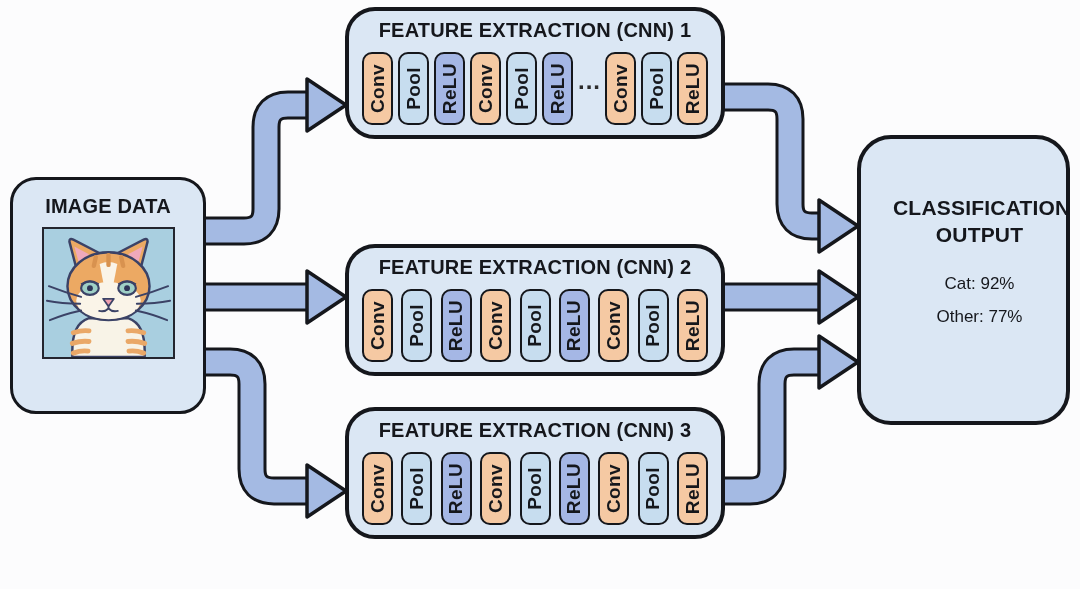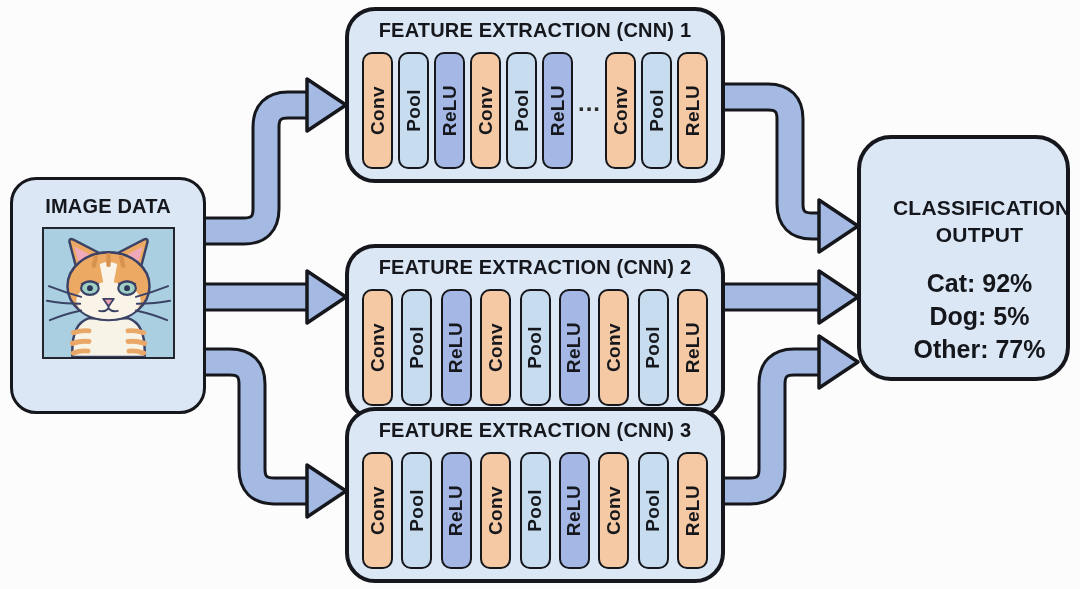--- a/index.html
+++ b/index.html
@@ -15,32 +15,32 @@
   .ab{fill:none;stroke:var(--ink);stroke-width:29;}
   .af{fill:none;stroke:var(--arrow);stroke-width:23;}
   .ah{fill:var(--arrow);stroke:var(--ink);stroke-width:3.5;stroke-linejoin:round;}
   .box{position:absolute;background:var(--boxfill);border:4px solid var(--ink);box-sizing:border-box;z-index:2;}
   
   #input-box{left:10px;top:177px;width:196px;height:237px;border-radius:26px;border-width:3.5px;}
   .input-title{margin-top:13px;text-align:center;font-weight:700;font-size:20px;line-height:26px;letter-spacing:.2px;}
   .cat-frame{width:133px;height:132px;margin:8px auto 0;border:2.5px solid #23252e;box-sizing:border-box;background:#a9cfe0;overflow:hidden;}
   .cat-frame svg{display:block;width:100%;height:100%;}
   
-  .cnn-box{left:345px;width:380px;height:176px;border-radius:30px;}
+  .cnn-box{left:345px;width:380px;height:132px;border-radius:30px;}
   #cnn-1{top:7px;} #cnn-2{top:224px;margin-top:20px;} #cnn-3{top:407px;}
   .cnn-title{margin-top:8px;text-align:center;font-weight:700;font-size:20px;letter-spacing:.2px;}
   .layers{position:absolute;left:13px;right:13px;top:41px;bottom:10px;display:flex;justify-content:space-between;align-items:stretch;}
   .layer-bar{width:31px;border:2.5px solid var(--ink);border-radius:10px;box-sizing:border-box;display:flex;align-items:center;justify-content:center;}
   .layer-bar.conv{background:var(--conv);} .layer-bar.pool{background:var(--pool);} .layer-bar.relu{background:var(--relu);}
   .layer-label{writing-mode:vertical-rl;transform:rotate(180deg);font-weight:700;font-size:19px;letter-spacing:.4px;color:var(--ink);}
   .dots{align-self:center;width:22px;text-align:center;font-weight:700;font-size:24px;color:#2b2b2b;transform:translateY(-8px);letter-spacing:1px;}
   
-  #output-box{left:857px;top:135px;width:213px;height:246px;border-radius:34px;padding-left:32px;}
+  #output-box{left:857px;top:135px;width:213px;height:290px;border-radius:34px;padding-left:32px;}
   .output-title{margin-top:55px;text-align:center;font-weight:700;font-size:21px;line-height:27px;letter-spacing:.2px;}
-  .output-results{margin-top:19px;text-align:center;font-weight:700;font-size:25px;line-height:33px;}
+  .output-results{margin-top:19px;text-align:center;font-weight:400;font-size:17px;line-height:33px;}
 </style>
 </head>
 <body>
 
 <div class="canvas">
 
   <svg class="arrows" viewBox="0 0 1080 589">
     <g>
       <path class="ab" d="M204 231 H244 Q266 231 266 209 V127 Q266 105 288 105 H312"></path>
       <path class="af" d="M204 231 H244 Q266 231 266 209 V127 Q266 105 288 105 H312"></path>
@@ -227,18 +227,17 @@
       </div>
   </div>
 
   <div class="box" id="output-box">
     <div class="output-title">
       <div>CLASSIFICATION</div>
       <div>OUTPUT</div>
     </div>
     <div class="output-results">
       <div>Cat: 92%</div>
-      <div>Dog: 5%</div>
       <div>Other: 77%</div>
     </div>
   </div>
 
 </div>
 
 </body></html>

